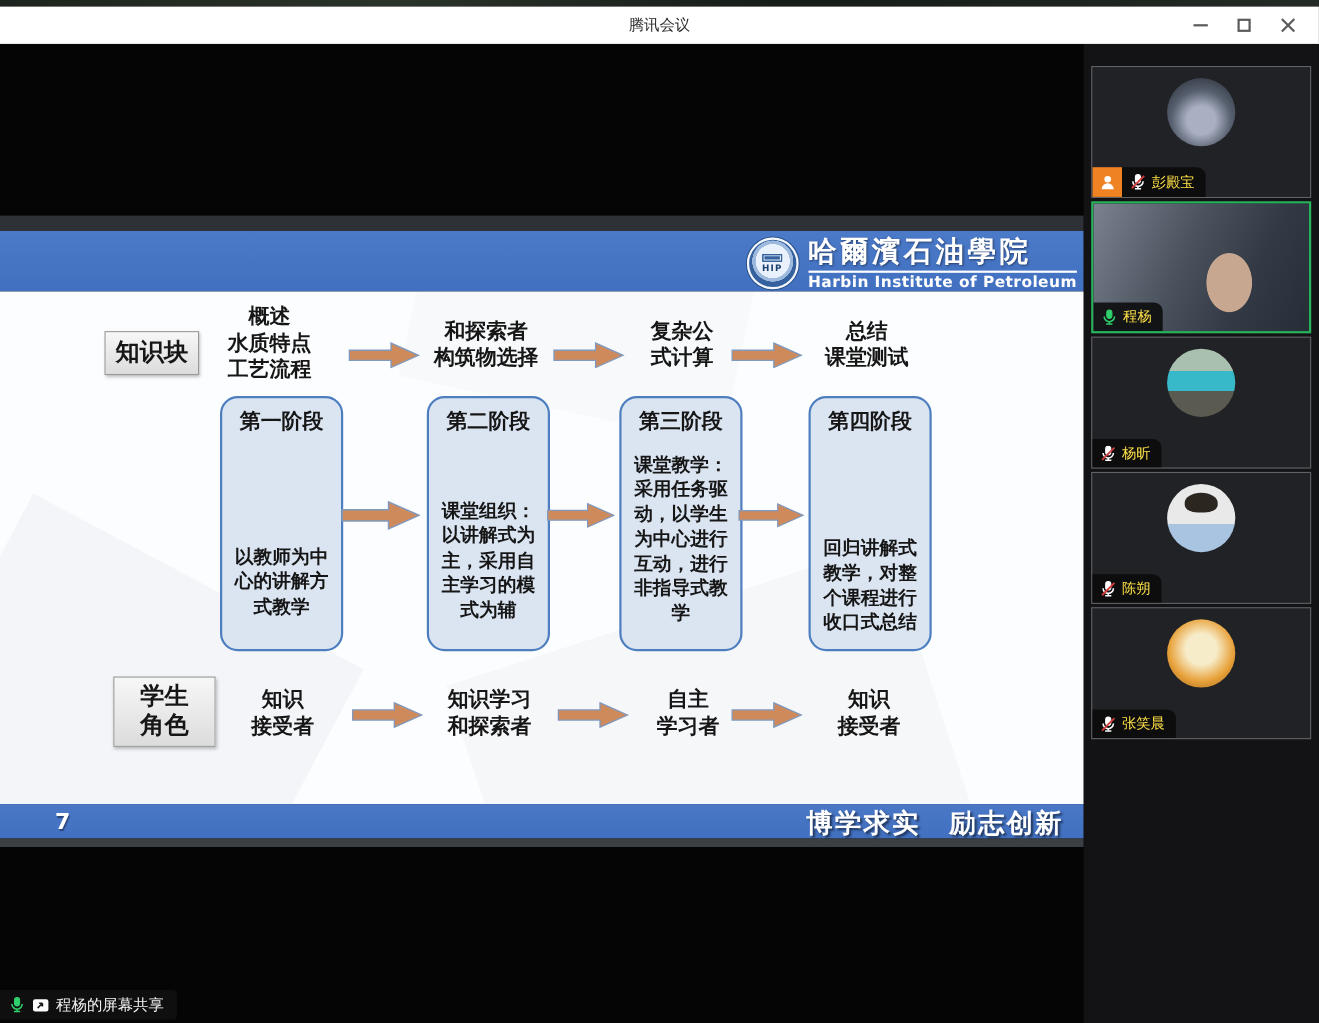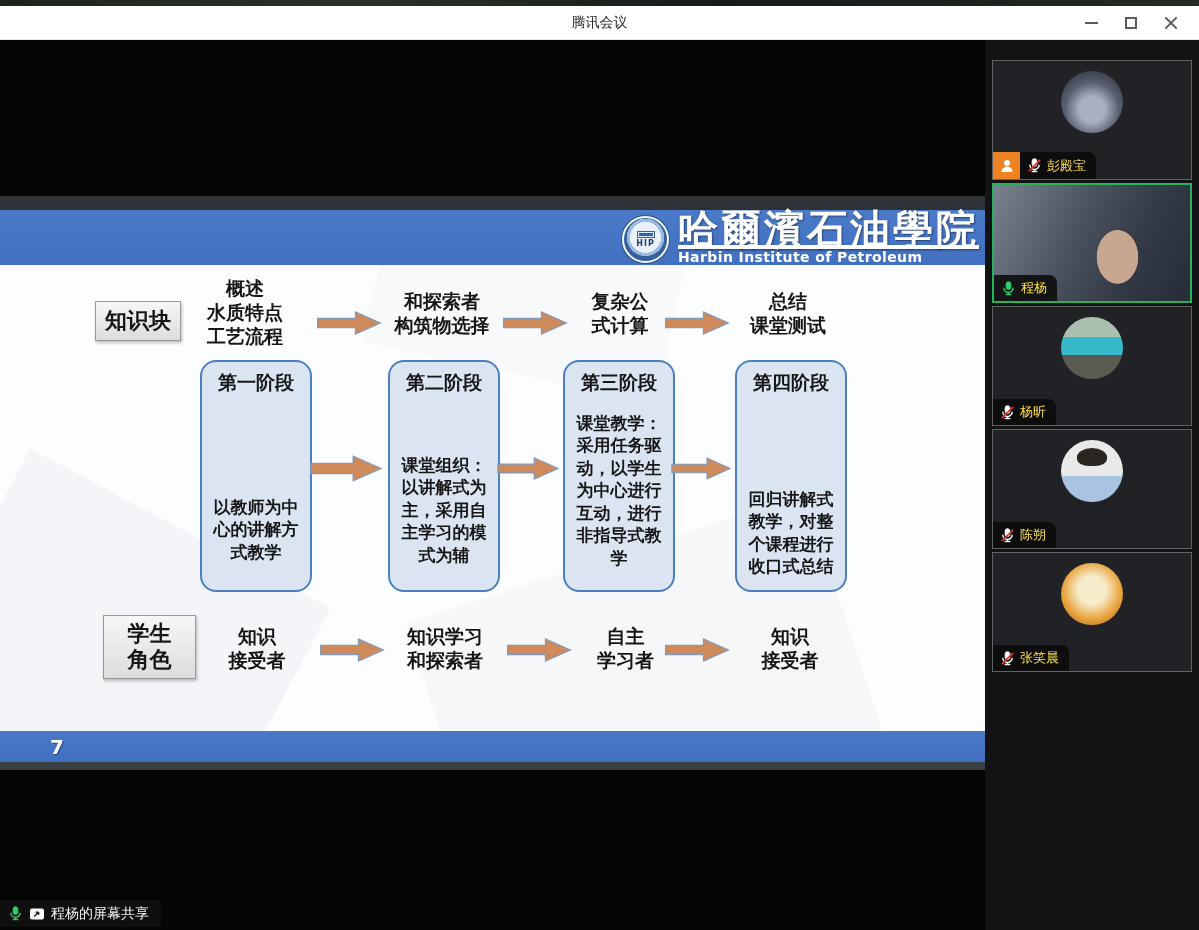--- a/index.html
+++ b/index.html
@@ -34,22 +34,22 @@
   .logo-group { position:absolute; right:6px; top:3px; display:flex; align-items:center; gap:9px; }
   .seal { width:47px; height:47px; border-radius:50%; flex:none;
           background:radial-gradient(circle at 50% 45%, #e8f1fc 0 48%, #9db9dd 49% 58%, #35629e 59% 100%);
           border:2px solid #f4f8fd; box-shadow:0 0 0 1px #2c5186;
           display:flex; flex-direction:column; align-items:center; justify-content:center; }
   .seal .building { width:18px; height:7px; background:#35629e; border:1px solid #35629e;
           box-shadow:inset 0 0 0 1px #dce9fa; margin-bottom:1px; }
   .seal .seal-text { font-size:8px; font-weight:bold; color:#1d3f6e; letter-spacing:1px; }
   .school-names { display:flex; flex-direction:column; align-items:flex-start; }
   .school-cn { font-family:"DejaVu Serif","Liberation Serif",serif; font-weight:bold;
-               font-size:40px; line-height:32px; color:#ffffff; letter-spacing:3px;
-               text-shadow:1px 1px 2px rgba(0,0,0,.45);text-decoration:underline; }
+               font-size:26px; line-height:32px; color:#ffffff; letter-spacing:3px;
+               text-shadow:1px 1px 2px rgba(0,0,0,.45); }
   .school-en { font-size:14px; font-weight:bold; color:#ffffff; border-top:2px solid #ffffff;
                padding-top:1px; margin-top:1px; letter-spacing:.4px; align-self:stretch; }
 
   .slide-content { height:466px; background:#fcfdfe; position:relative; overflow:hidden; color:#161616; }
   .deco { position:absolute; background:rgba(130,142,165,0.07); }
   .deco1 { left:-60px; bottom:-80px; width:340px; height:300px; transform:rotate(28deg); }
   .deco2 { right:120px; bottom:-140px; width:420px; height:320px; transform:rotate(-18deg); background:rgba(130,142,165,0.05); }
   .deco3 { left:380px; top:-90px; width:300px; height:200px; transform:rotate(12deg); background:rgba(130,142,165,0.04); }
 
   .abs { position:absolute; }
@@ -256,20 +256,21 @@
             <svg viewBox="0 0 70 26">
               <use href="#arrow-shape"></use>
             </svg>
           </div>
         <div class="abs flow-text pre" style="left:735px; top:360px; width:110px;">知识
 接受者</div>
       </div>
 
       <div class="slide-footer">
         <span class="page-num">7</span>
+        <span class="motto">博学求实　励志创新</span>
       </div>
       <div class="share-strip2"></div>
       <div class="share-black-bottom"></div>
 
       <div class="share-toast">
         <svg class="mic-ic" viewBox="0 0 16 16" style="--mc:#2fcf6b">
           <g fill="#2fcf6b" stroke="#2fcf6b">
               <use href="#mic-shape"></use>
             </g>
         </svg>

